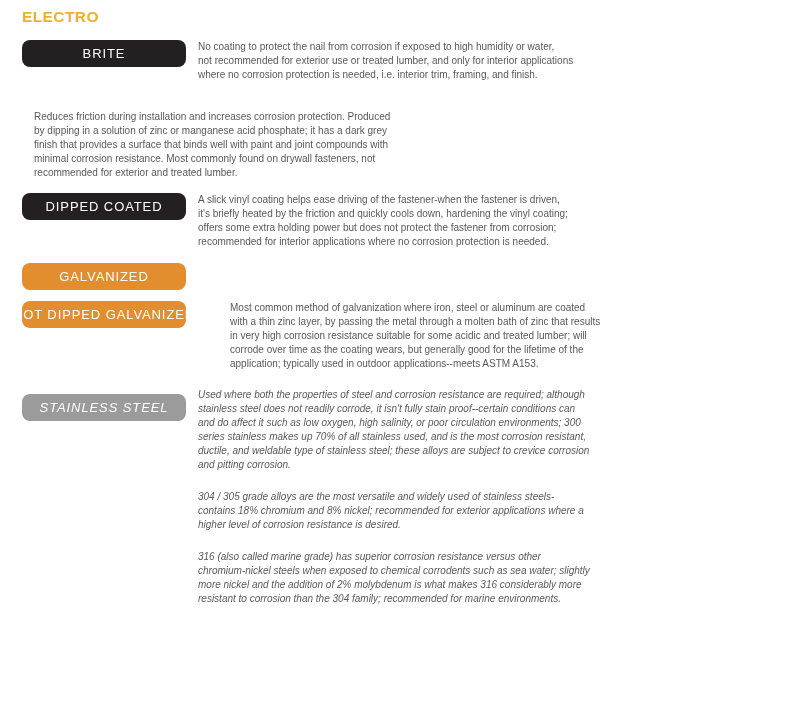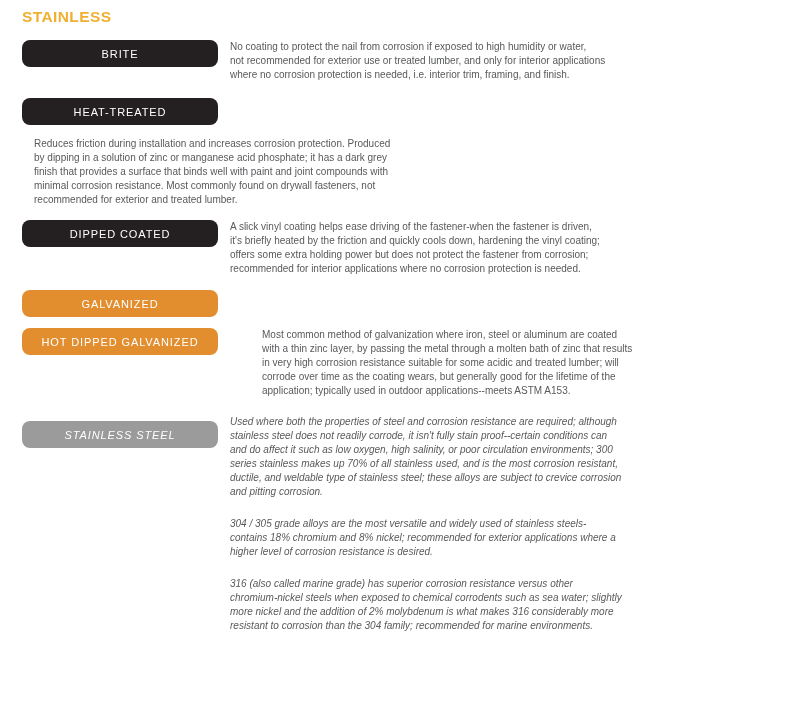--- a/index.html
+++ b/index.html
@@ -37,29 +37,29 @@
   .row:nth-child(1) { margin-bottom: 16px; }
   .row:nth-child(2) { margin-bottom: 12px; }
   .row:nth-child(3) { margin-bottom: 13px; }
   .row:nth-child(4) { margin-bottom: 14px; }
   .row:nth-child(5) { margin-bottom: 11px; }
   .row:nth-child(6) { margin-bottom: 17px; gap: 32px; }
   .row:nth-child(7) { margin-bottom: 5px; font-style: italic; }
   .badge {
     flex: none;
     box-sizing: border-box;
-    width: 196px;
+    width: 164px;
     min-height: 27px;
     padding: 2px 4px;
     border-radius: 8px;
     display: flex;
     align-items: center;
     justify-content: center;
     color: var(--c-badge_text, #FFFFFF);
-    font-size: 11px;
+    font-size: 13px;
     letter-spacing: 0.9px;
     white-space: nowrap;
     text-align: center;
   }
   .badge.dark   { background: var(--c-badge_dark,   #241F20); }
   .badge.orange { background: var(--c-badge_orange, #E28E2F); }
   .badge.gray   { background: var(--c-badge_gray,   #9B9B9B); }
   .badge.badge-offset { margin-top: 6px; }
   .desc {
     margin-left: 12px;
@@ -73,35 +73,34 @@
     white-space: pre-line;
   }
   .desc p:last-child { margin-bottom: 0; }
   .row.single .desc p { padding-top: 4px; }
 </style>
 </head>
 <body>
 
 <div class="page">
 
-  <div class="heading">STAINLESS</div>
+  <div class="heading">ELECTRO</div>
 
   <div class="rows">
 
     <div class="row">
       <div class="badge dark">BRITE</div>
       <div class="desc">
         <p>No coating to protect the nail from corrosion if exposed to high humidity or water,
 not recommended for exterior use or treated lumber, and only for interior applications
 where no corrosion protection is needed, i.e. interior trim, framing, and finish.</p>
       </div>
     </div>
 
     <div class="row">
-      <div class="badge dark">HEAT-TREATED</div>
     </div>
 
     <div class="row">
       <div class="desc">
         <p>Reduces friction during installation and increases corrosion protection. Produced
 by dipping in a solution of zinc or manganese acid phosphate; it has a dark grey
 finish that provides a surface that binds well with paint and joint compounds with
 minimal corrosion resistance. Most commonly found on drywall fasteners, not
 recommended for exterior and treated lumber.</p>
       </div>

